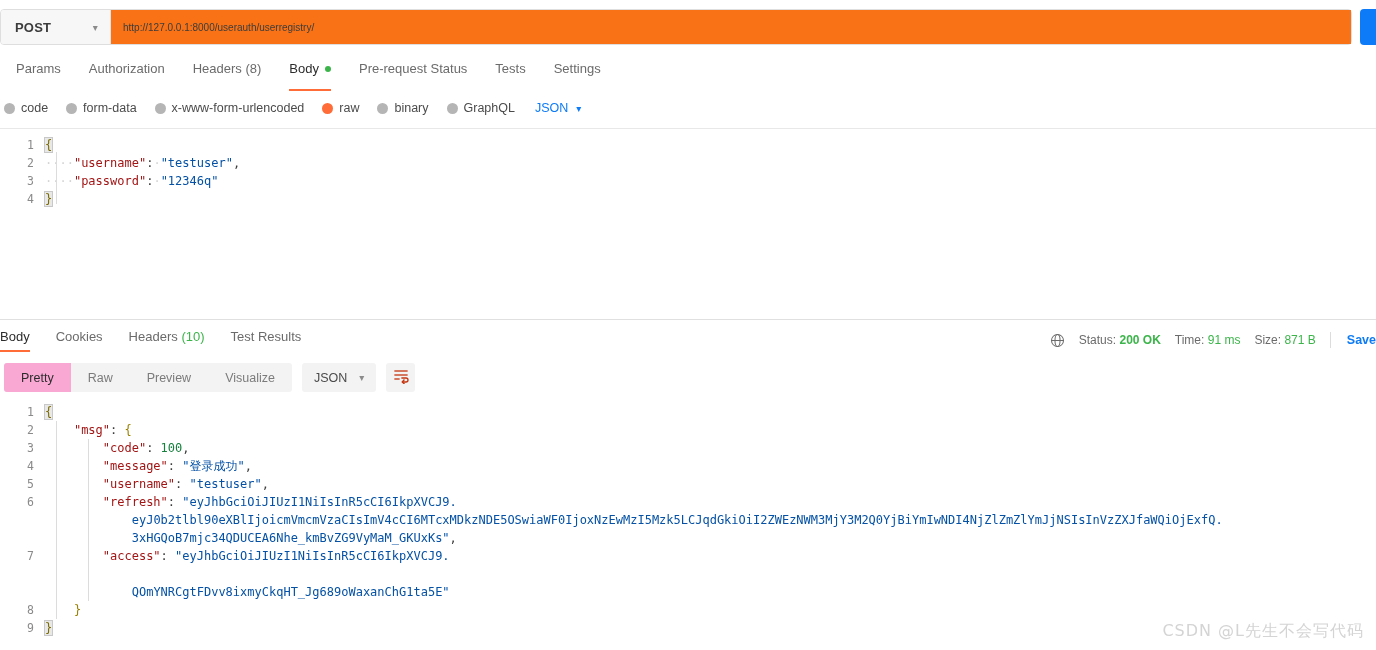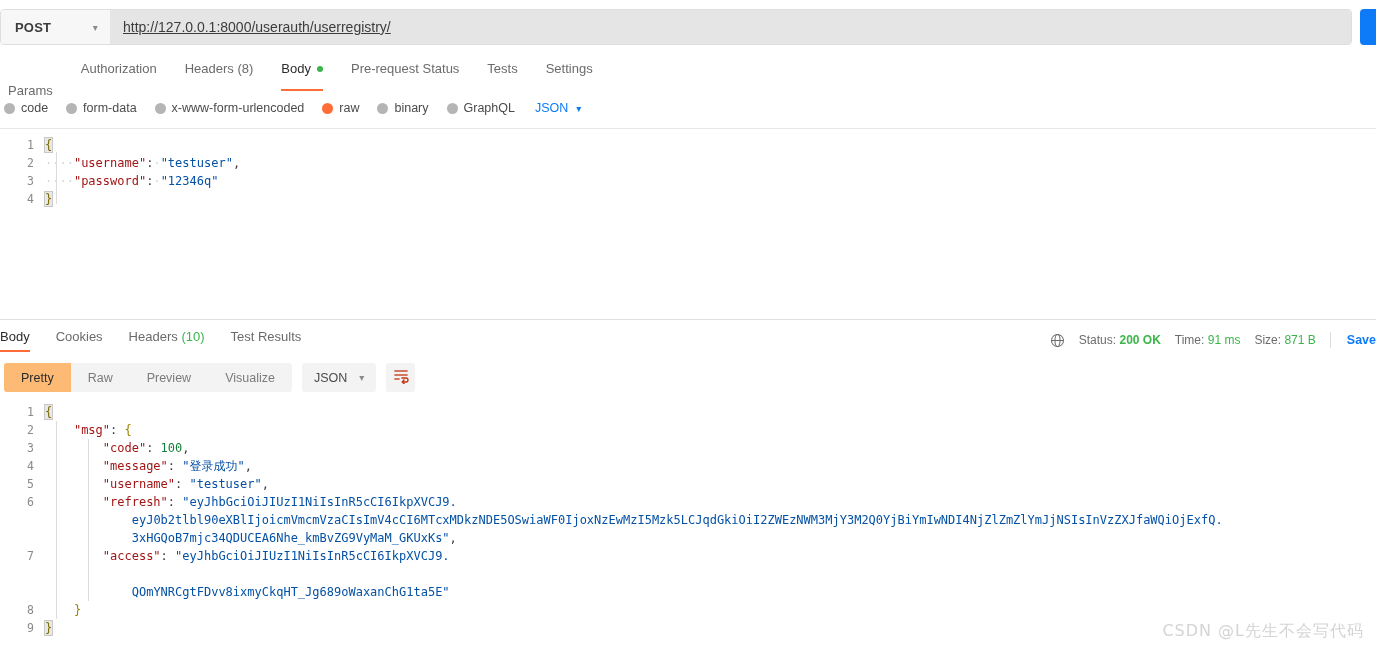--- a/index.html
+++ b/index.html
@@ -27,44 +27,43 @@
     display: flex; align-items: center; justify-content: space-between;
     width: 110px; padding: 0 12px 0 14px;
     background: #f7f7f7; border-right: 1px solid #e4e4e4;
     border-radius: 3px 0 0 3px;
     font-size: 13px; font-weight: bold; color: #3c3c3c;
     cursor: pointer; letter-spacing: .2px;
   }
   .method-select .chev { color: #8b8b8b; font-size: 10px; font-weight: normal; }
   .url-field {
     flex: 1; display: flex; align-items: center; padding: 0 12px;
-    font-size: 14px; color: #3c3c3c; background: #e5e5e5; cursor: text;
+    font-size: 10px; color: #3c3c3c; background: #f97316; cursor: text;
     font-family: "Liberation Sans", sans-serif;
-    text-decoration: underline;
   }
   .send-btn {
     position: absolute; top: 9px; left: 1360px;
     width: 68px; height: 36px;
     background: #0d7bf7; border-radius: 4px;
     color: #fff; font-size: 13.5px; font-weight: bold;
     display: flex; align-items: center; justify-content: center;
     cursor: pointer; overflow: hidden;
   }
 
   
   .req-tabs {
     position: absolute; top: 60px; left: 0; width: 1376px; height: 25px;
     display: flex; align-items: flex-start; gap: 0;
   }
   .req-tab {
     position: relative; padding: 0 14px; height: 25px; line-height: 18px;
     font-size: 13px; color: #6b6b6b; cursor: pointer; white-space: nowrap;
     display: flex; align-items: flex-start;
   }
-  .req-tab:first-child { padding-left: 8px; margin-top: 22px; }
+  .req-tab:first-child { padding-left: 16px; }
   .req-tab.active { color: #2c2c2c; }
   .req-tab.active::after {
     content: ""; position: absolute; left: 14px; right: 14px; bottom: -6px;
     height: 2px; background: #ff6c37;
   }
   .req-tab:first-child.active::after { left: 0; }
   .dot-green {
     display: inline-block; width: 6px; height: 6px; border-radius: 50%;
     background: #3bb54a; margin-left: 6px; position: relative; top: 6px;
   }
@@ -155,21 +154,21 @@
     display: flex; align-items: center; gap: 10px;
   }
   .seg-group {
     display: flex; align-items: stretch; height: 29px;
     background: #f3f3f3; border-radius: 3px; overflow: hidden;
   }
   .seg {
     display: flex; align-items: center; padding: 0 17px;
     font-size: 12.5px; color: #7b7b7b; cursor: pointer; white-space: nowrap;
   }
-  .seg.active { background: #fdba74; color: #2c2c2c; }
+  .seg.active { background: #f9a8d4; color: #2c2c2c; }
   .format-select {
     display: flex; align-items: center; gap: 12px; height: 29px;
     padding: 0 12px; background: #f3f3f3; border-radius: 3px;
     font-size: 12.5px; color: #4b4b4b; cursor: pointer;
   }
   .format-select .chev { color: #8b8b8b; font-size: 10px; }
   .beautify-btn {
     width: 29px; height: 29px; background: #f3f3f3; border-radius: 3px;
     display: flex; align-items: center; justify-content: center; cursor: pointer;
   }

